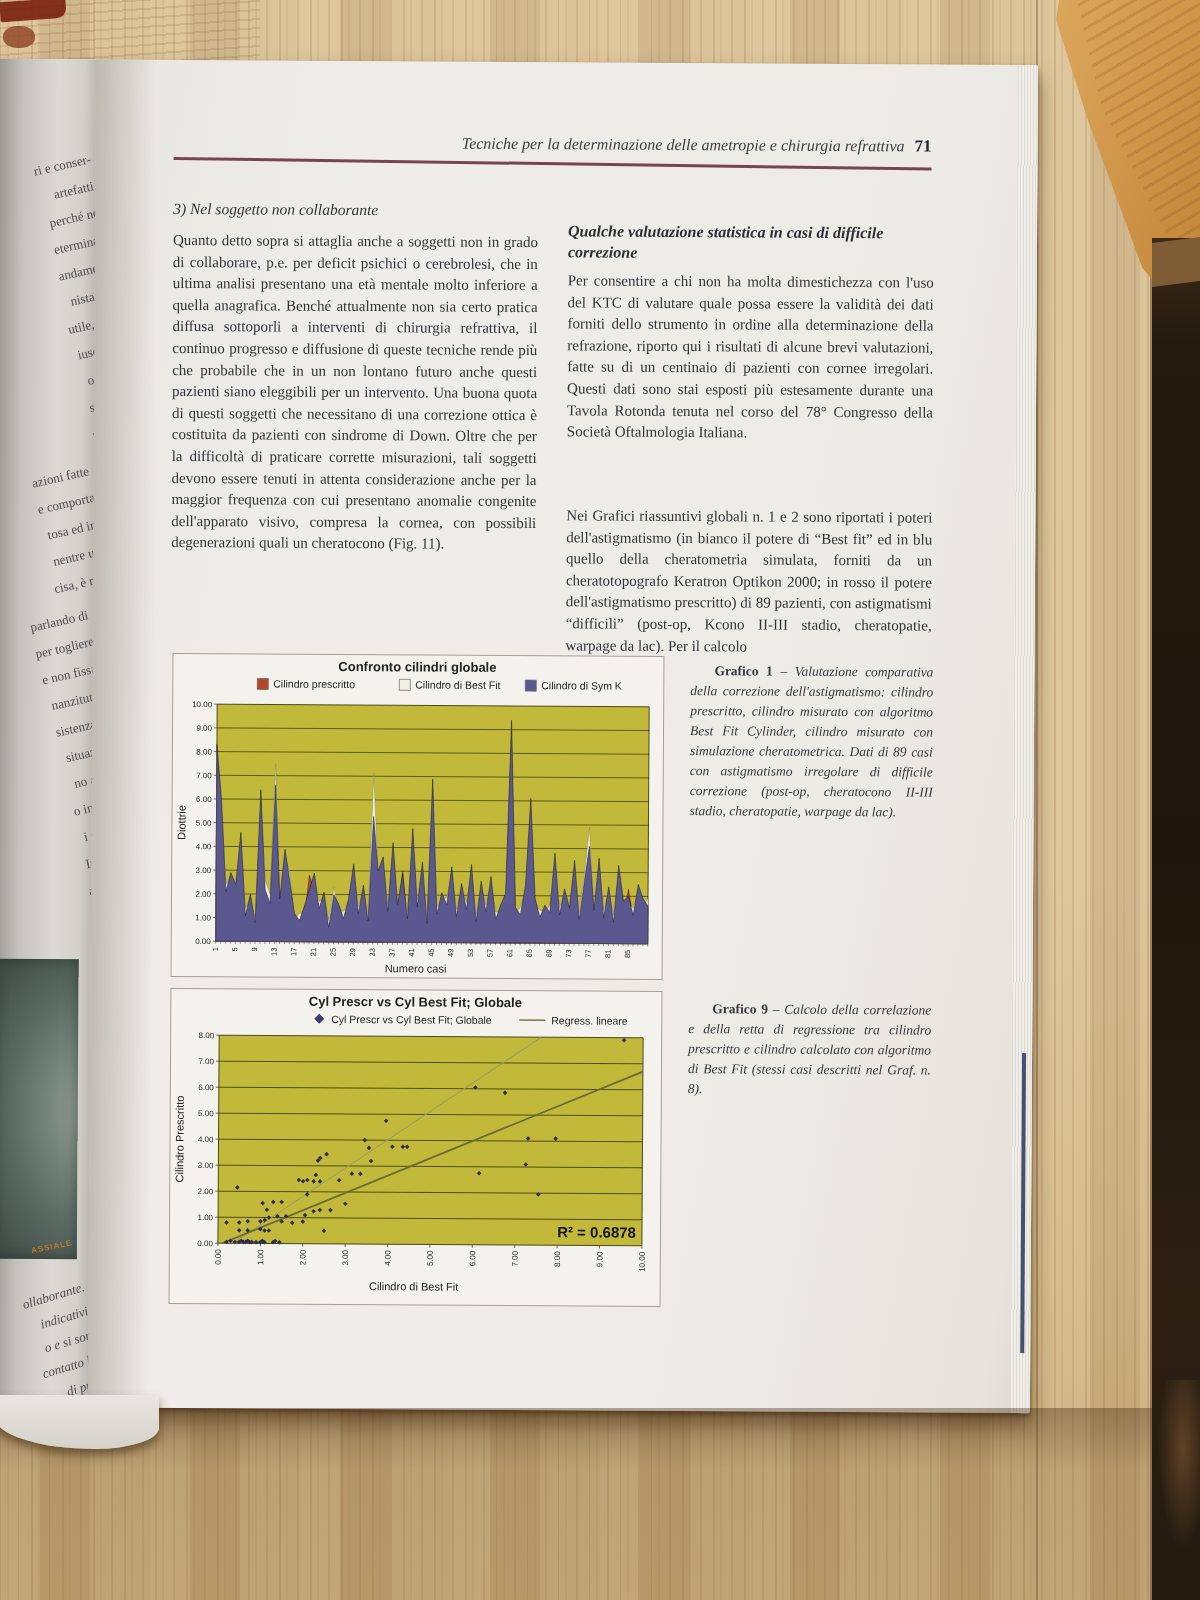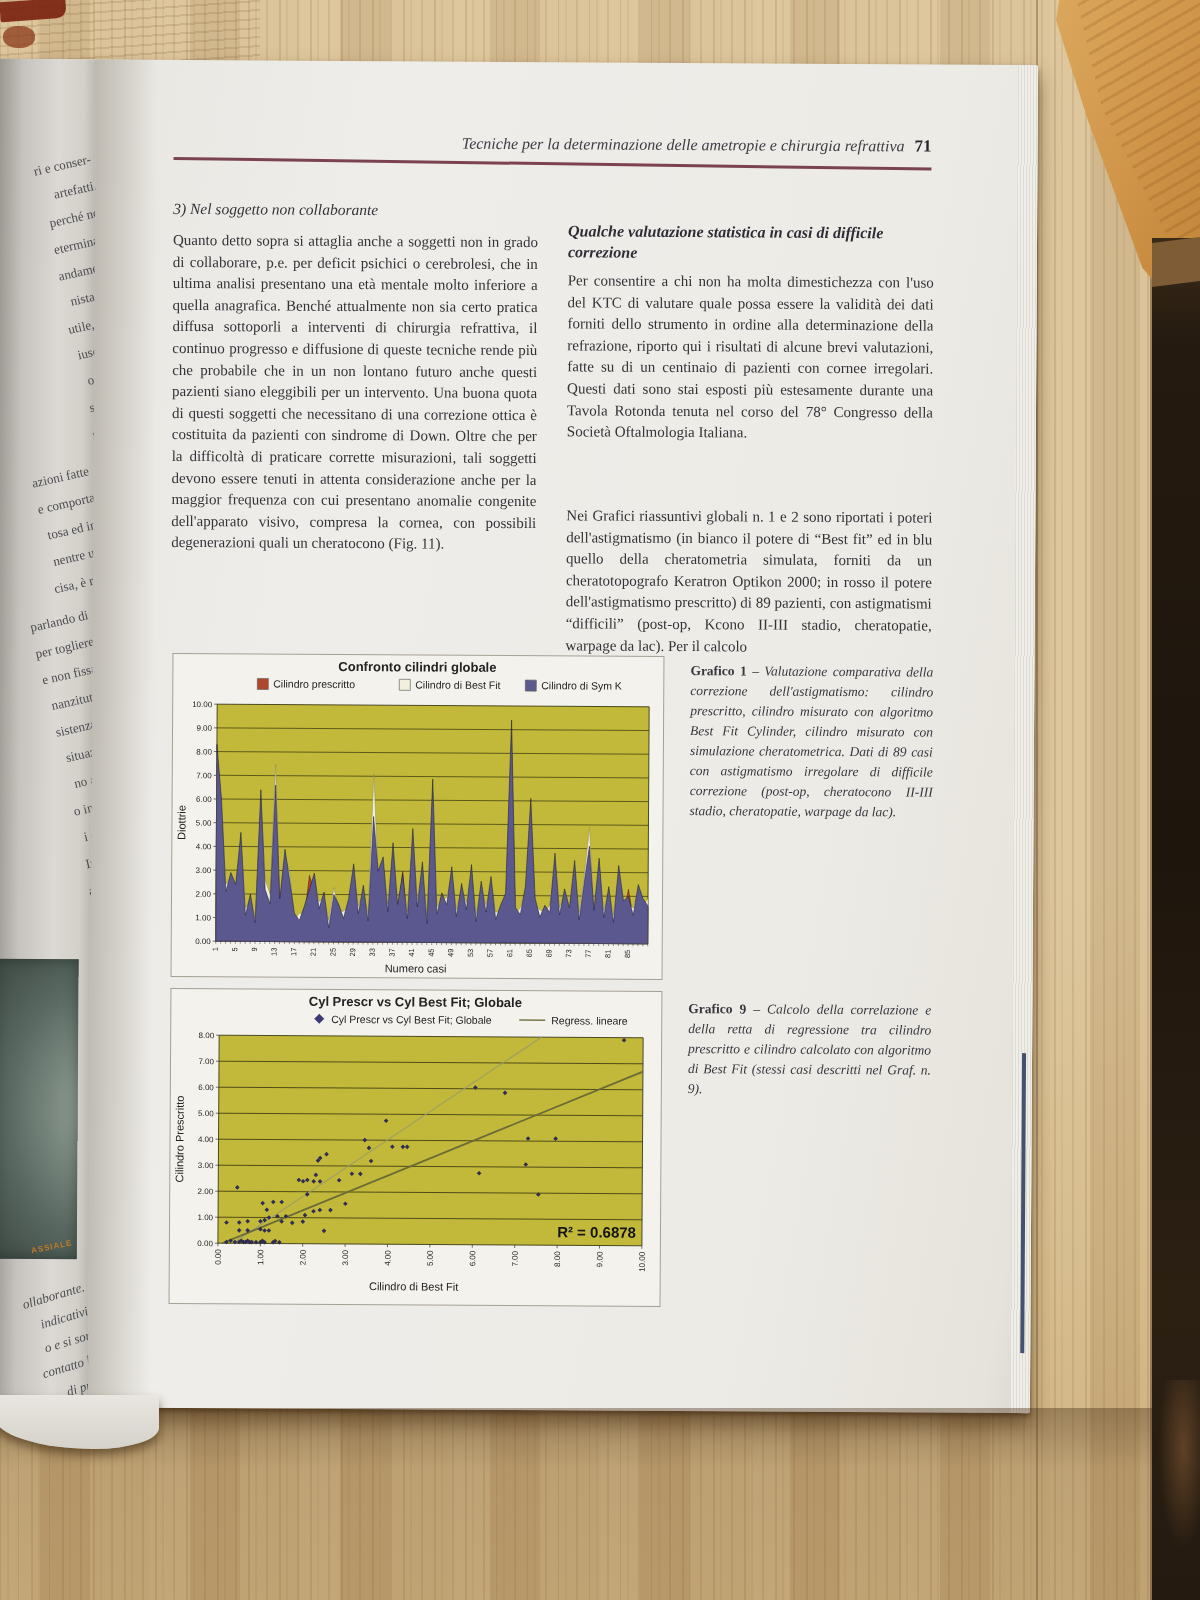--- a/index.html
+++ b/index.html
@@ -73,21 +73,21 @@
   .right-par1{left:571px;top:208px;width:366px;}
   .right-par2{left:571px;top:443px;width:366px;}
 
   .chart-box{background:#f4f2ed;border:1px solid #a59f94;}
   #chart1-box{left:178px;top:593px;width:490px;height:322px;}
   #chart2-box{left:178px;top:928px;width:490px;height:314px;}
 
   .caption{width:243px;font-size:13.5px;line-height:20px;text-align:justify;color:#38373e;font-style:italic;}
   #caption1{left:696px;top:598px;}
   #caption2{left:696px;top:936px;}
-  .cap-label{font-style:normal;font-weight:bold;}
+  .cap-label{font-style:normal;font-weight:bold;margin-left:24px;}
   svg text{font-family:"Liberation Sans","DejaVu Sans",sans-serif;}
 </style>
 </head>
 <body>
 
 <div class="abs grain-patch-top"></div>
 <div class="abs red-mark-1"></div>
 <div class="abs red-mark-2"></div>
 <div class="abs plank-seam-1"></div>
 <div class="abs plank-seam-2"></div>
@@ -454,18 +454,18 @@
         <text x="390.2" y="260" font-size="8" fill="#222" text-anchor="end" transform="rotate(-90 390.2 260)">8.00</text>
         <line x1="429.59999999999997" y1="254" x2="429.59999999999997" y2="257" stroke="#333" stroke-width="0.7"></line>
         <text x="432.59999999999997" y="260" font-size="8" fill="#222" text-anchor="end" transform="rotate(-90 432.59999999999997 260)">9.00</text>
         <line x1="472" y1="254" x2="472" y2="257" stroke="#333" stroke-width="0.7"></line>
         <text x="475" y="260" font-size="8" fill="#222" text-anchor="end" transform="rotate(-90 475 260)">10.00</text>
         <text x="13" y="150" font-size="11" fill="#222" text-anchor="middle" transform="rotate(-90 13 150)">Cilindro Prescritto</text>
         <text x="244" y="300" text-anchor="middle" font-size="11" fill="#222">Cilindro di Best Fit</text>
       </svg>
   </div>
   <div id="caption2" class="abs caption">
-    <span class="cap-label">Grafico 9</span><span> – Calcolo della correlazione e della retta di regressione tra cilindro prescritto e cilindro calcolato con algoritmo di Best Fit (stessi casi descritti nel Graf. n. 9).</span>
+    <span class="cap-label">Grafico 9</span><span> – Calcolo della correlazione e della retta di regressione tra cilindro prescritto e cilindro calcolato con algoritmo di Best Fit (stessi casi descritti nel Graf. n. 8).</span>
   </div>
 </div>
 
 <div class="abs wood-lower-shade"></div>
 <div class="abs left-curl"></div>
 
 </body></html>

